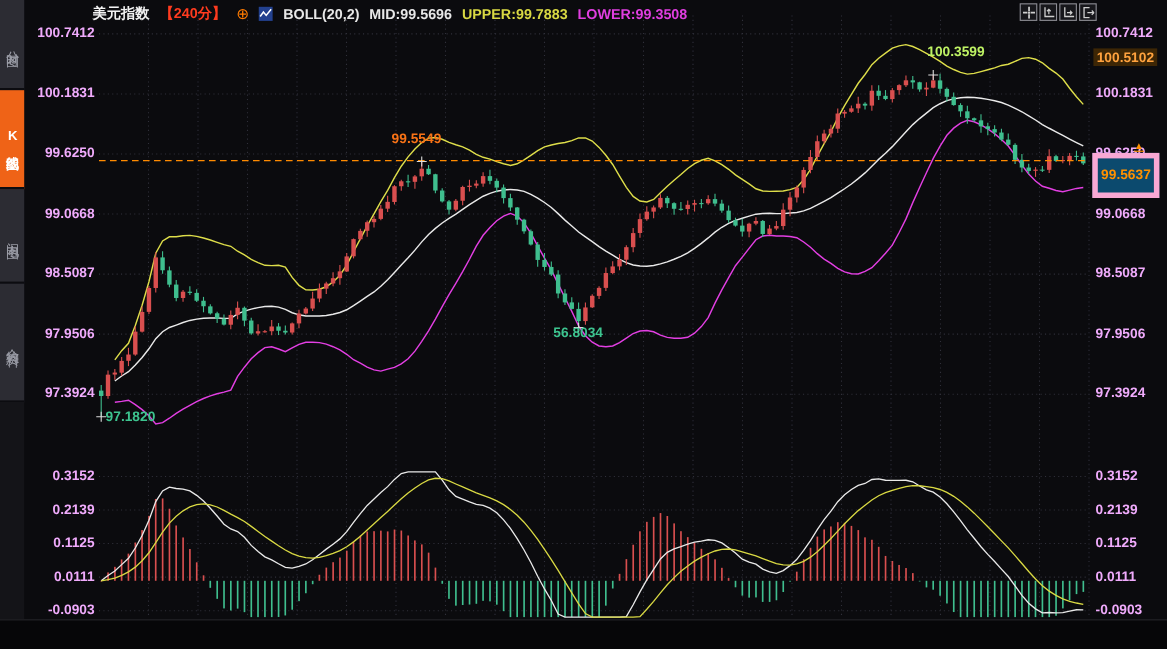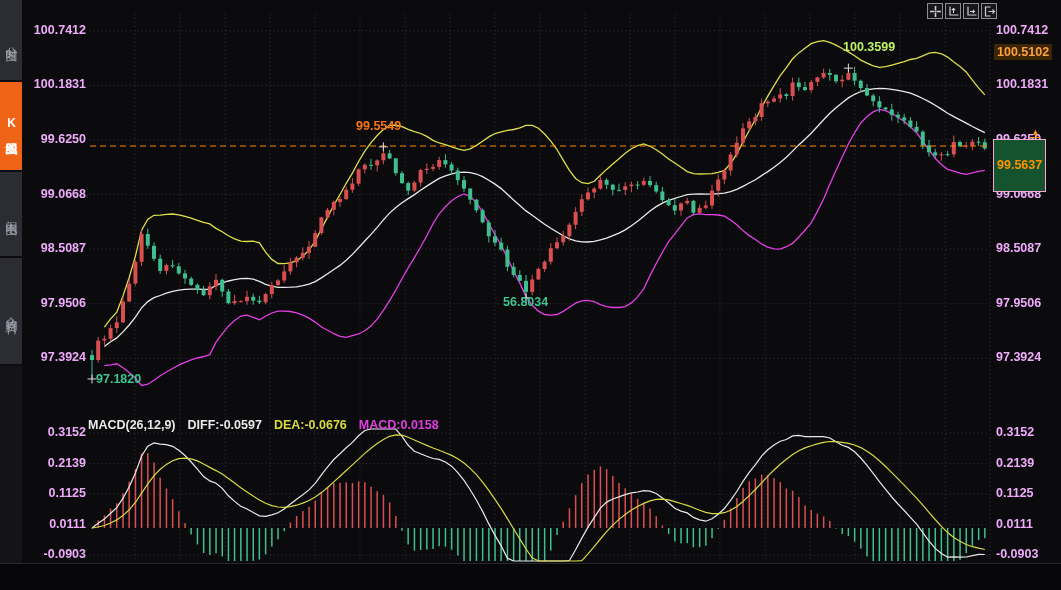--- a/index.html
+++ b/index.html
@@ -21,21 +21,21 @@
   .hdr-boll,.hdr-mid{color:#e8e8e8;}
   .hdr-upper{color:#d9d943;}
   .hdr-lower{color:#e03ee0;}
   #toolbar{left:927px;top:3px;display:flex;gap:2px;}
   .tool-btn{width:14px;height:14px;border:1px solid #8d8d94;background:#17171b;display:flex;align-items:center;justify-content:center;cursor:pointer;}
   
   .tick{position:absolute;font-size:12.5px;font-weight:bold;color:#f0abfc;line-height:15px;}
   .tick.l{left:24px;width:62px;text-align:right;}
   .tick.r{left:996px;width:62px;text-align:left;}
   #high-box{left:994px;top:44px;background:#3d2605;color:#ffa23e;font-size:12.5px;font-weight:bold;padding:1px 3px;}
-  #last-box{left:993px;top:139px;border:1px solid #f9a8d4;color:#ff9100;background:#14532d;font-size:12.5px;font-weight:bold;padding:18px 3px;line-height:15px;}
+  #last-box{left:993px;top:139px;border:5px solid #f9a8d4;color:#ff9100;background:#0c4a6e;font-size:12.5px;font-weight:bold;padding:8px 3px;line-height:15px;}
   #price-marker{left:1031px;top:127px;color:#ff9100;font-size:9px;border-bottom:1px solid #ff9100;line-height:10px;}
   
   #macd-header{left:88px;top:418px;display:flex;gap:12px;font-size:12.5px;font-weight:bold;white-space:nowrap;}
   .mh-l,.mh-diff{color:#e8e8e8;}
   .mh-dea{color:#d9d943;}
   .mh-macd{color:#e03ee0;}
   
   .ann{position:absolute;font-size:12.5px;font-weight:bold;white-space:nowrap;}
   
   #footer{left:0;top:563px;width:1061px;height:27px;background:#060608;border-top:1px solid #26262c;}
@@ -528,20 +528,35 @@
       <ellipse cx="522" cy="581" rx="17" ry="15" fill="none" stroke="rgba(228,236,240,0.5)" stroke-width="1.2"></ellipse>
     </svg>
 
   <div id="sidebar" class="abs">
       <div class="side-tab" style="height: 80px;">分时图</div>
       <div class="side-tab active" style="height: 88px;">K线图</div>
       <div class="side-tab" style="height: 84px;">闪电图</div>
       <div class="side-tab" style="height: 106px;">合约资料</div>
     </div>
 
+  <div id="header-left" class="abs">
+    <span class="hdr-sym">美元指数</span>
+    <span class="hdr-period">【240分】</span>
+    <span class="hdr-plus">⊕</span>
+    <span style="display:inline-flex;">
+      <svg width="13" height="13">
+          <rect x="0" y="0" width="13" height="13" fill="#23418f"></rect>
+          <polyline points="1.5,9 4.5,5 7,8 11.5,2.5" fill="none" stroke="#ffffff" stroke-width="1.4"></polyline>
+        </svg>
+    </span>
+    <span class="hdr-boll">BOLL(20,2)</span>
+    <span class="hdr-mid">MID:99.5696</span>
+    <span class="hdr-upper">UPPER:99.7883</span>
+    <span class="hdr-lower">LOWER:99.3508</span>
+  </div>
 
   <div id="toolbar" class="abs">
     <span class="tool-btn">
       <svg width="11" height="11">
           <path d="M5.5 0v4M5.5 7v4M0 5.5h4M7 5.5h4" stroke="#cfcfcf" stroke-width="1.6"></path>
           <rect x="4.5" y="4.5" width="2" height="2" fill="#cfcfcf"></rect>
         </svg>
     </span>
     <span class="tool-btn">
       <svg width="11" height="11">
@@ -578,26 +593,20 @@
       <div class="tick r" style="top: 132px;">99.6250</div>
       <div class="tick r" style="top: 187px;">99.0668</div>
       <div class="tick r" style="top: 241px;">98.5087</div>
       <div class="tick r" style="top: 296px;">97.9506</div>
       <div class="tick r" style="top: 350px;">97.3924</div>
     </div>
   <div id="high-box" class="abs">100.5102</div>
   <div id="last-box" class="abs">99.5637</div>
   <div id="price-marker" class="abs">▲</div>
 
-  <div id="macd-header" class="abs">
-    <span class="mh-l">MACD(26,12,9)</span>
-    <span class="mh-diff">DIFF:-0.0597</span>
-    <span class="mh-dea">DEA:-0.0676</span>
-    <span class="mh-macd">MACD:0.0158</span>
-  </div>
 
   <div id="macd-ticks-left">
       <div class="tick l" style="top: 425px;">0.3152</div>
       <div class="tick l" style="top: 456px;">0.2139</div>
       <div class="tick l" style="top: 486px;">0.1125</div>
       <div class="tick l" style="top: 517px;">0.0111</div>
       <div class="tick l" style="top: 547px;">-0.0903</div>
     </div>
   <div id="macd-ticks-right">
       <div class="tick r" style="top: 425px;">0.3152</div>

